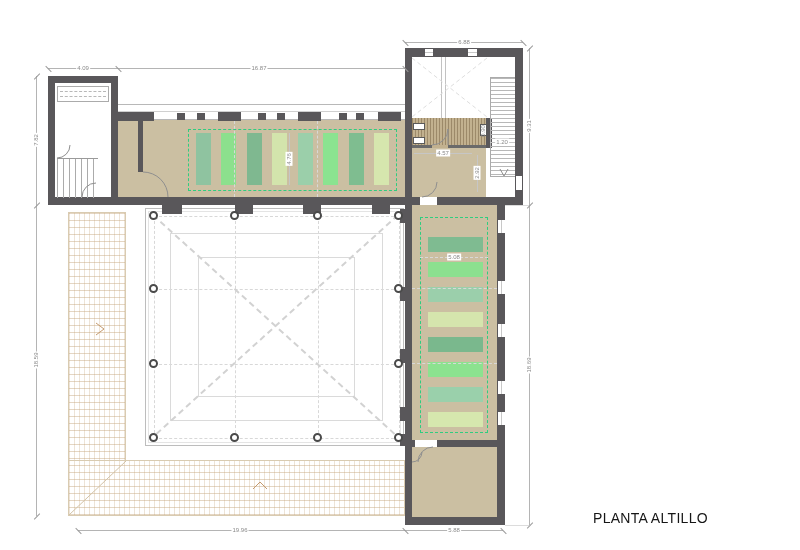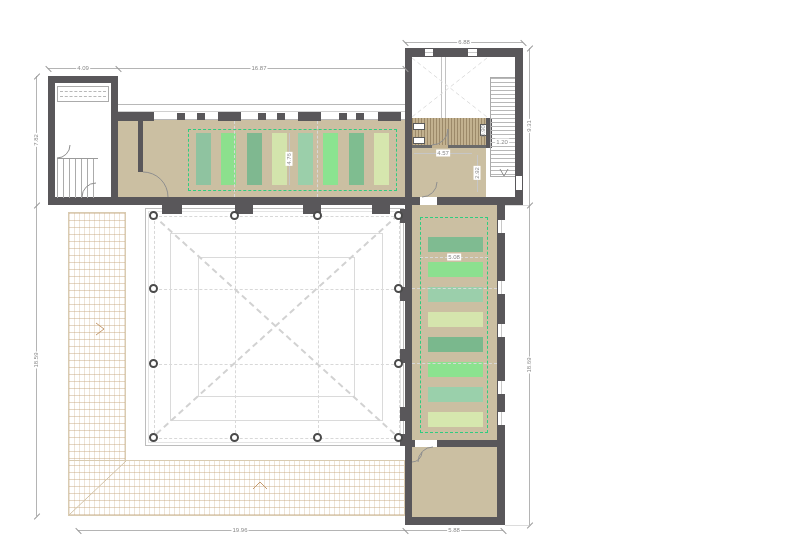--- a/index.html
+++ b/index.html
@@ -242,14 +242,15 @@
   <div class="dlabel rot" style="left:289px;top:159px">4.76</div>
   <div class="dlabel" style="left:454px;top:257px">5.08</div>
   <div class="dline-h" style="left:414px;top:153px;width:58px;background:#c6c6c6"></div>
   <div class="dlabel" style="left:443px;top:153px">4.57</div>
   <div class="dline-v" style="left:477px;top:155px;height:37px;background:#c6c6c6"></div>
   <div class="dlabel rot" style="left:477px;top:173px">2.92</div>
   <div class="dline-h" style="left:490px;top:142px;width:25px;background:#c6c6c6"></div>
   <div class="dlabel" style="left:502px;top:142px">1.20</div>
   <div class="dlabel rot" style="left:483px;top:131px;background:transparent">0.90</div>
 
+  <div class="title" style="left:593px;top:510px">PLANTA ALTILLO</div>
 
 </div>
 
 </body></html>

